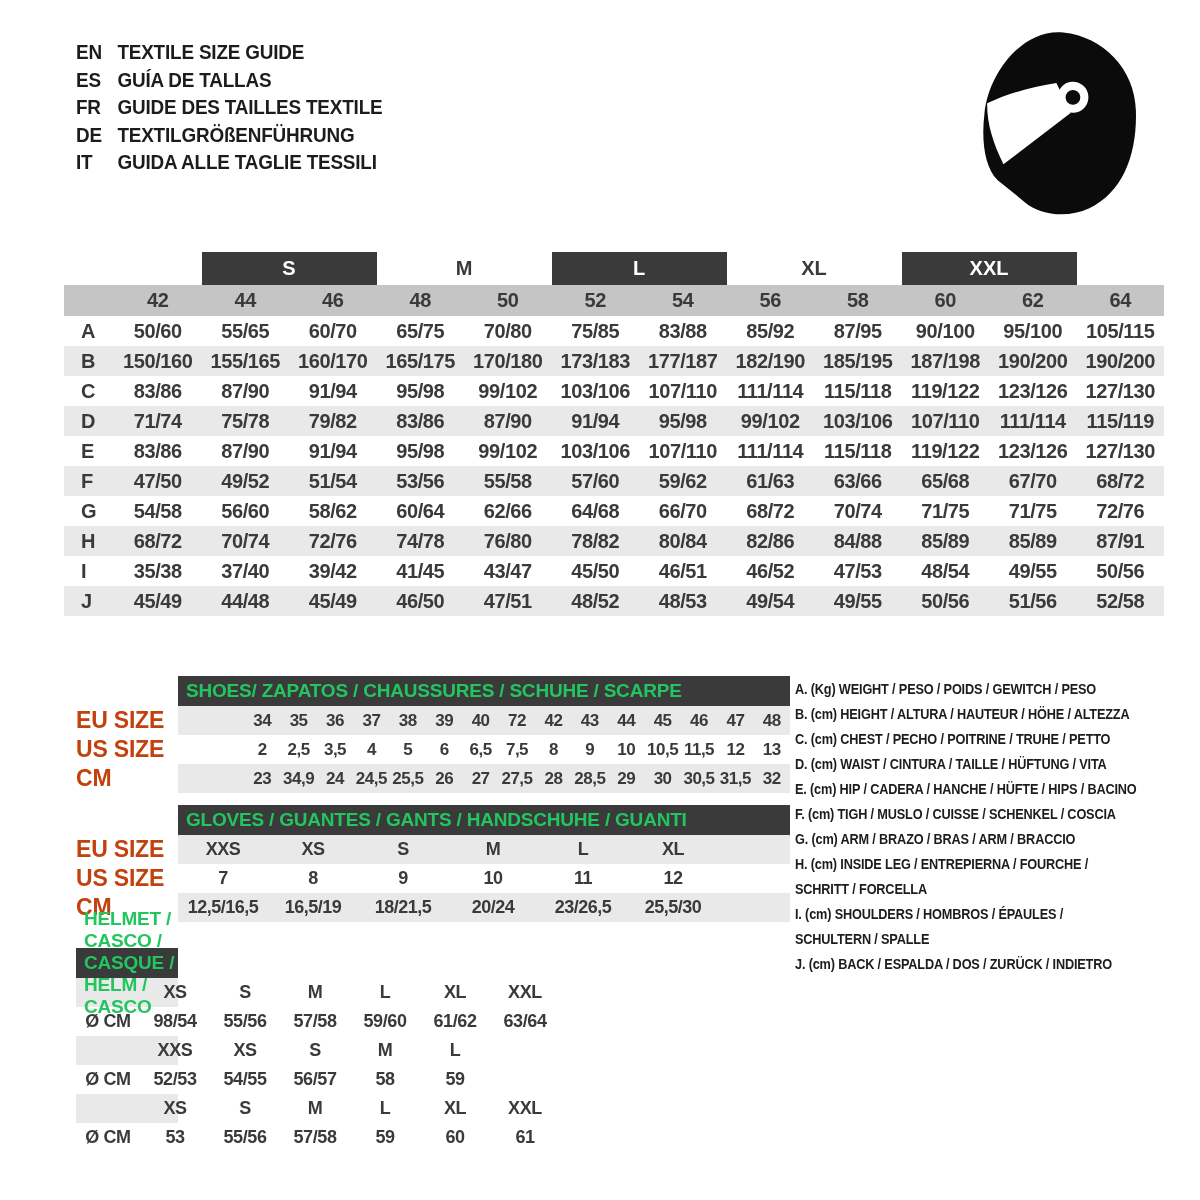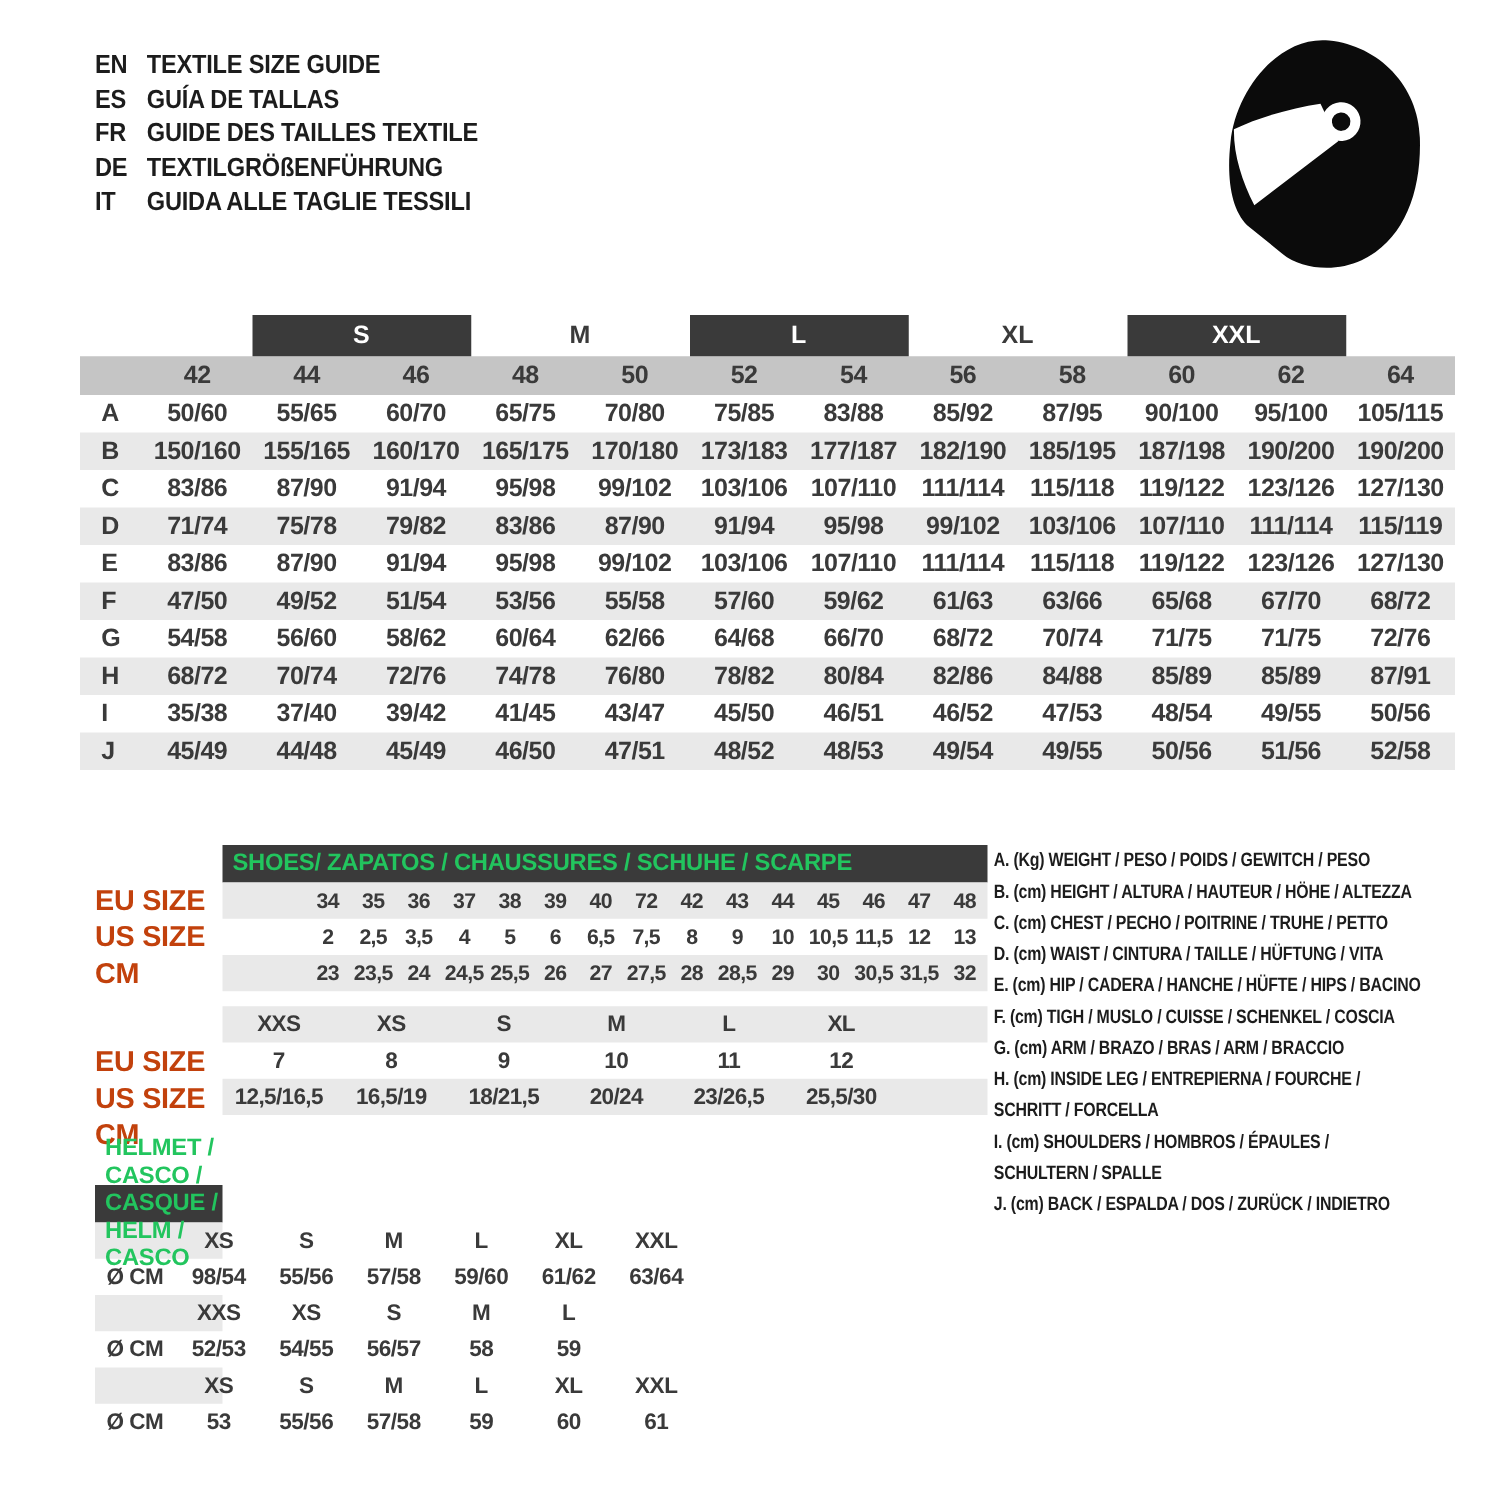--- a/index.html
+++ b/index.html
@@ -309,21 +309,21 @@
           <div class="scell">9</div>
           <div class="scell">10</div>
           <div class="scell">10,5</div>
           <div class="scell">11,5</div>
           <div class="scell">12</div>
           <div class="scell">13</div>
         </div>
       <div class="srow gray">
           <div class="scell"></div>
           <div class="scell">23</div>
-          <div class="scell">23,5</div>
+          <div class="scell">34,9</div>
           <div class="scell">24</div>
           <div class="scell">24,5</div>
           <div class="scell">25,5</div>
           <div class="scell">26</div>
           <div class="scell">27</div>
           <div class="scell">27,5</div>
           <div class="scell">28</div>
           <div class="scell">28,5</div>
           <div class="scell">29</div>
           <div class="scell">30</div>
@@ -334,20 +334,21 @@
     </div>
   </section>
 
   <section class="sec gloves">
     <div class="sec-labels">
         <div class="sl">EU SIZE</div>
         <div class="sl">US SIZE</div>
         <div class="sl">CM</div>
       </div>
     <div class="sec-table">
+      <div class="sec-title">GLOVES / GUANTES / GANTS / HANDSCHUHE / GUANTI</div>
       <div class="srow gray">
           <div class="scell">XXS</div>
           <div class="scell">XS</div>
           <div class="scell">S</div>
           <div class="scell">M</div>
           <div class="scell">L</div>
           <div class="scell">XL</div>
         </div>
       <div class="srow">
           <div class="scell">7</div>

